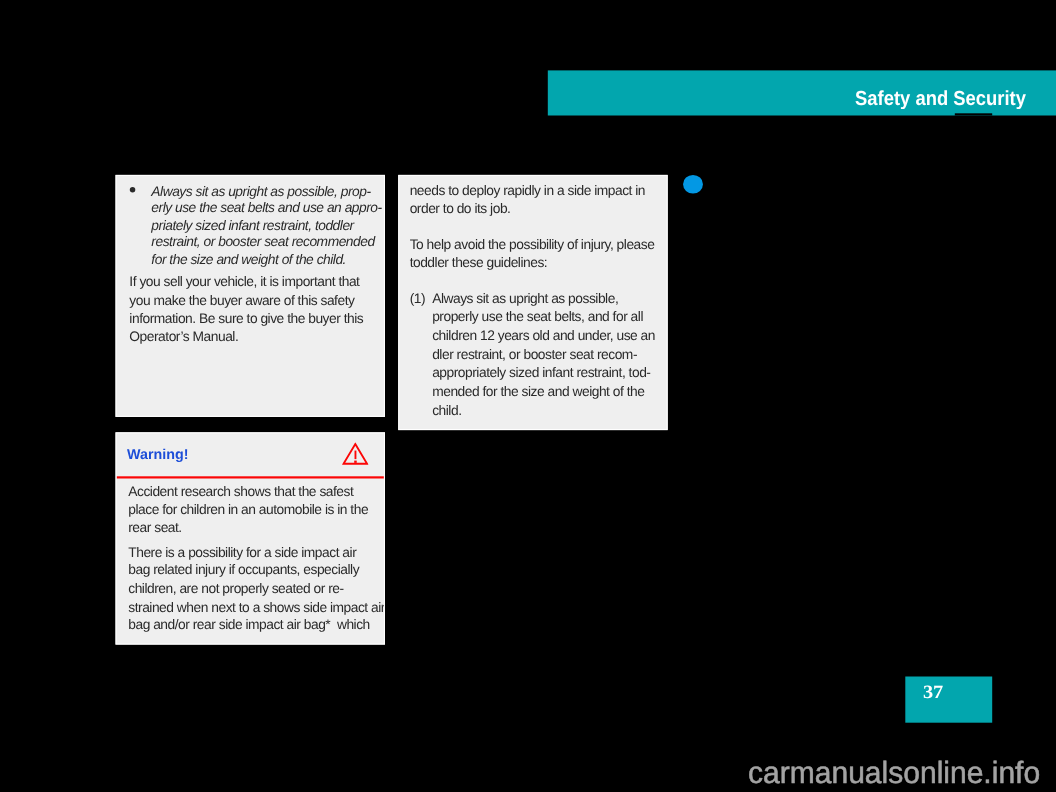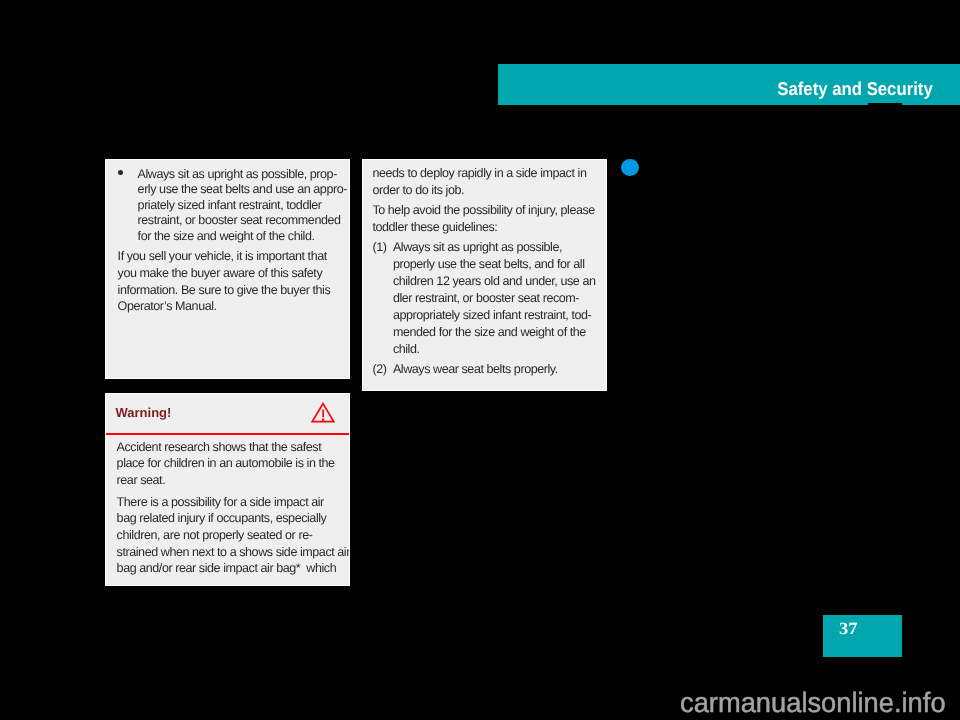--- a/index.html
+++ b/index.html
@@ -17,37 +17,37 @@
   .box{position:absolute;background:#efefef;border:1px solid #ffffff;box-sizing:border-box;
        overflow:hidden;}
   .b1{left:105px;top:159px;width:245px;height:220px;}
   .b2{left:105px;top:393px;width:245px;height:193px;}
   .b3{left:362px;top:159px;width:245px;height:232px;}
 
   .txt{color:#2a2a2a;font-size:12.55px;letter-spacing:-0.44px;}
   .line{height:16.7px;white-space:pre;}
   .tight .line{height:15.55px;}
   .blk{margin-top:5.1px;}
-  .b3-inner .blk{margin-top:3px;}
+  .b3-inner .blk{margin-top:15px;}
   .b3-inner .line{height:16.95px;}
   .blk:first-child{margin-top:0;}
 
   .b1-inner{position:absolute;left:11.6px;top:6.6px;right:4px;}
   .b3-inner{position:absolute;left:9.4px;top:6.3px;right:4px;}
 
   .hang{position:relative;}
-  .hang .line{padding-left:20px;}
+  .hang .line{padding-left:20px;font-style:italic;}
   .hang .mark{position:absolute;left:0.3px;top:3.3px;white-space:pre;font-size:0;
               width:5.6px;height:5.6px;border-radius:50%;background:#2a2a2a;}
   .hang-n{position:relative;}
   .hang-n .line{padding-left:20.5px;}
   .hang-n .mark{position:absolute;left:0;top:0;white-space:pre;}
 
   
-  .warn-title{position:absolute;left:9.5px;top:11.5px;color:#7f1d1d;font-size:13px;font-weight:bold;line-height:14px;}
+  .warn-title{position:absolute;left:9.5px;top:11.5px;color:#1d4ed8;font-size:13px;font-weight:bold;line-height:14px;}
   .warn-icon{position:absolute;left:205.3px;top:7.8px;}
   .warn-rule{position:absolute;left:0;right:0;top:39.2px;height:2.3px;background:#fc0606;}
   .warn-body{position:absolute;left:10.6px;top:45.5px;right:4px;}
 
   
   .dot{position:absolute;left:620.5px;top:159px;width:18.5px;height:17px;border-radius:50%;background:#0398e4;}
   .pagenum{position:absolute;left:823px;top:614.6px;width:79px;height:42.4px;background:#02a6ae;font-family:Liberation Serif, serif;}
   .pagenum span{position:absolute;left:16.2px;top:4.8px;color:#ffffff;font-size:18px;font-weight:bold;line-height:18px;transform:scaleX(1.03) scaleY(0.95);transform-origin:0 100%;}
   .wm{position:absolute;left:679.5px;top:689px;color:#a3a3a3;font-size:28px;line-height:28px;white-space:nowrap;transform:scaleX(0.975);transform-origin:0 0;-webkit-text-stroke:0.5px #a3a3a3;}
 </style>

